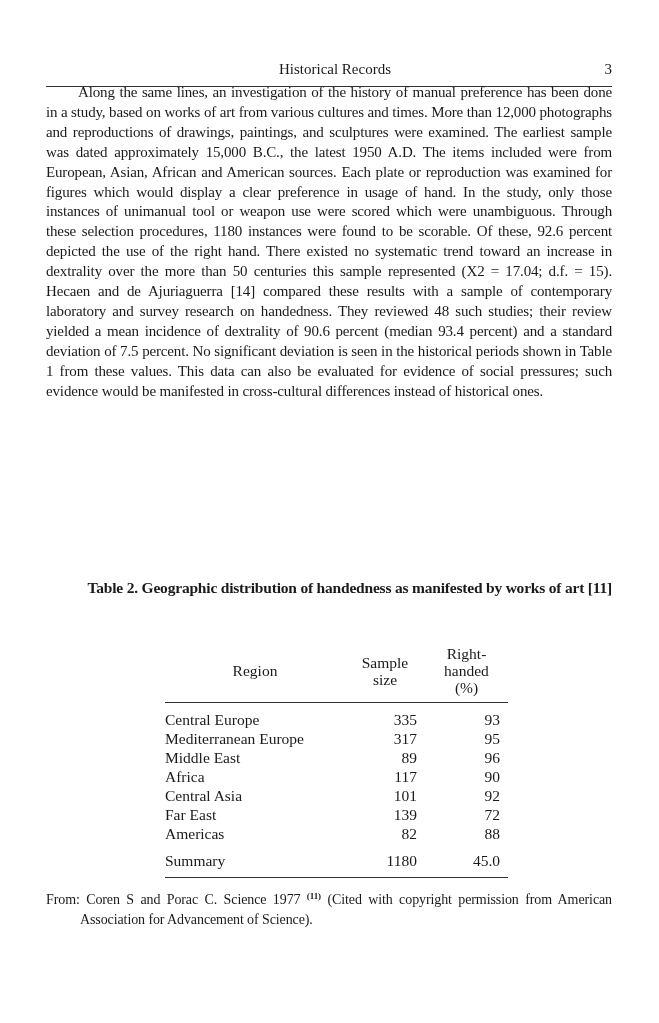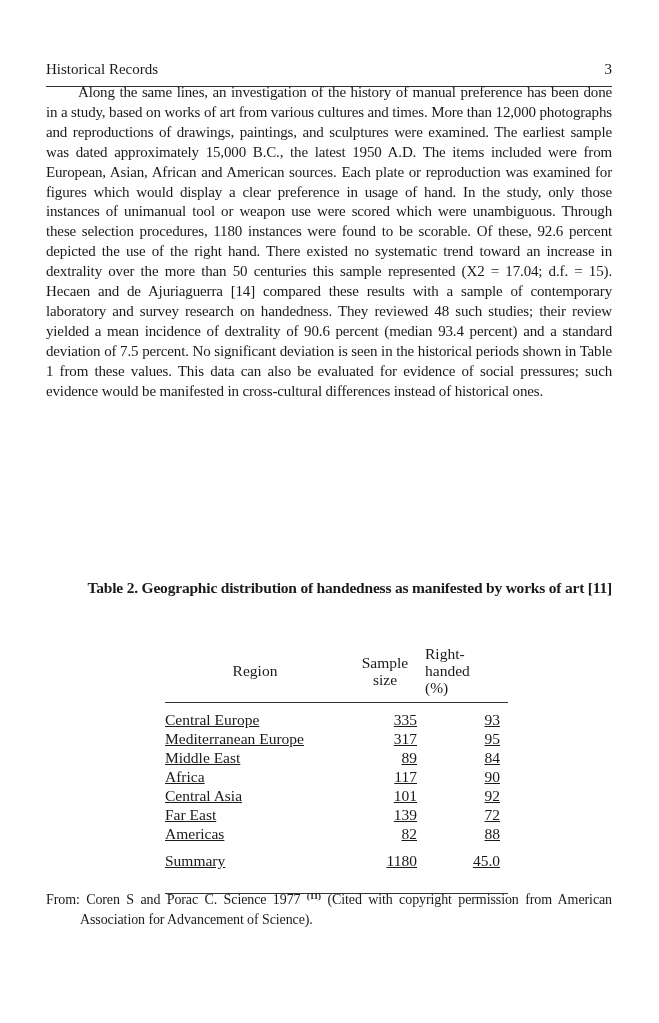--- a/index.html
+++ b/index.html
@@ -25,23 +25,23 @@
     position: absolute;
     top: 58px;
     left: 0;
     width: 566px;
     height: 22px;
     font-size: 15px;
     line-height: 22px;
   }
   .running-title {
     position: absolute;
-    left: 0;
-    width: 566px;
-    text-align: left;
+    left: 6px;
+    width: 566px;
+    text-align: center;
   }
   .page-number {
     position: absolute;
     right: 0;
     top: 0;
   }
   .head-rule {
     position: absolute;
     top: 86px;
     left: 0;
@@ -86,32 +86,31 @@
   .data-table th {
     font-weight: normal;
     line-height: 17px;
     vertical-align: middle;
     padding: 0 0 6px 0;
     border-bottom: 1.5px solid #333;
   }
   .data-table td {
     line-height: 19px;
     padding: 0;
-    text-decoration: underline;
   }
   .col-region { width: 180px; text-align: center; }
   .col-sample { width: 80px; text-align: center; }
-  .col-right { width: 83px; text-align: left; }
+  .col-right { width: 83px; text-align: center; }
   .data-table td.cell-region { text-align: left; }
   .data-table td.cell-sample { text-align: right; padding-right: 8px; }
   .data-table td.cell-right { text-align: right; padding-right: 8px; }
   .first-row td { padding-top: 7px; }
   .summary-row td {
     padding-top: 8px;
-    padding-bottom: 23px;
+    padding-bottom: 7px;
     border-bottom: 1.5px solid #333;
   }
   .source-note {
     position: absolute;
     top: 890px;
     left: 0;
     width: 566px;
     font-size: 14px;
     line-height: 20px;
     text-align: justify;
@@ -168,21 +167,21 @@
         <td class="cell-right">93</td>
       </tr>
       <tr>
         <td class="cell-region">Mediterranean Europe</td>
         <td class="cell-sample">317</td>
         <td class="cell-right">95</td>
       </tr>
       <tr>
         <td class="cell-region">Middle East</td>
         <td class="cell-sample">89</td>
-        <td class="cell-right">84</td>
+        <td class="cell-right">96</td>
       </tr>
       <tr>
         <td class="cell-region">Africa</td>
         <td class="cell-sample">117</td>
         <td class="cell-right">90</td>
       </tr>
       <tr>
         <td class="cell-region">Central Asia</td>
         <td class="cell-sample">101</td>
         <td class="cell-right">92</td>

